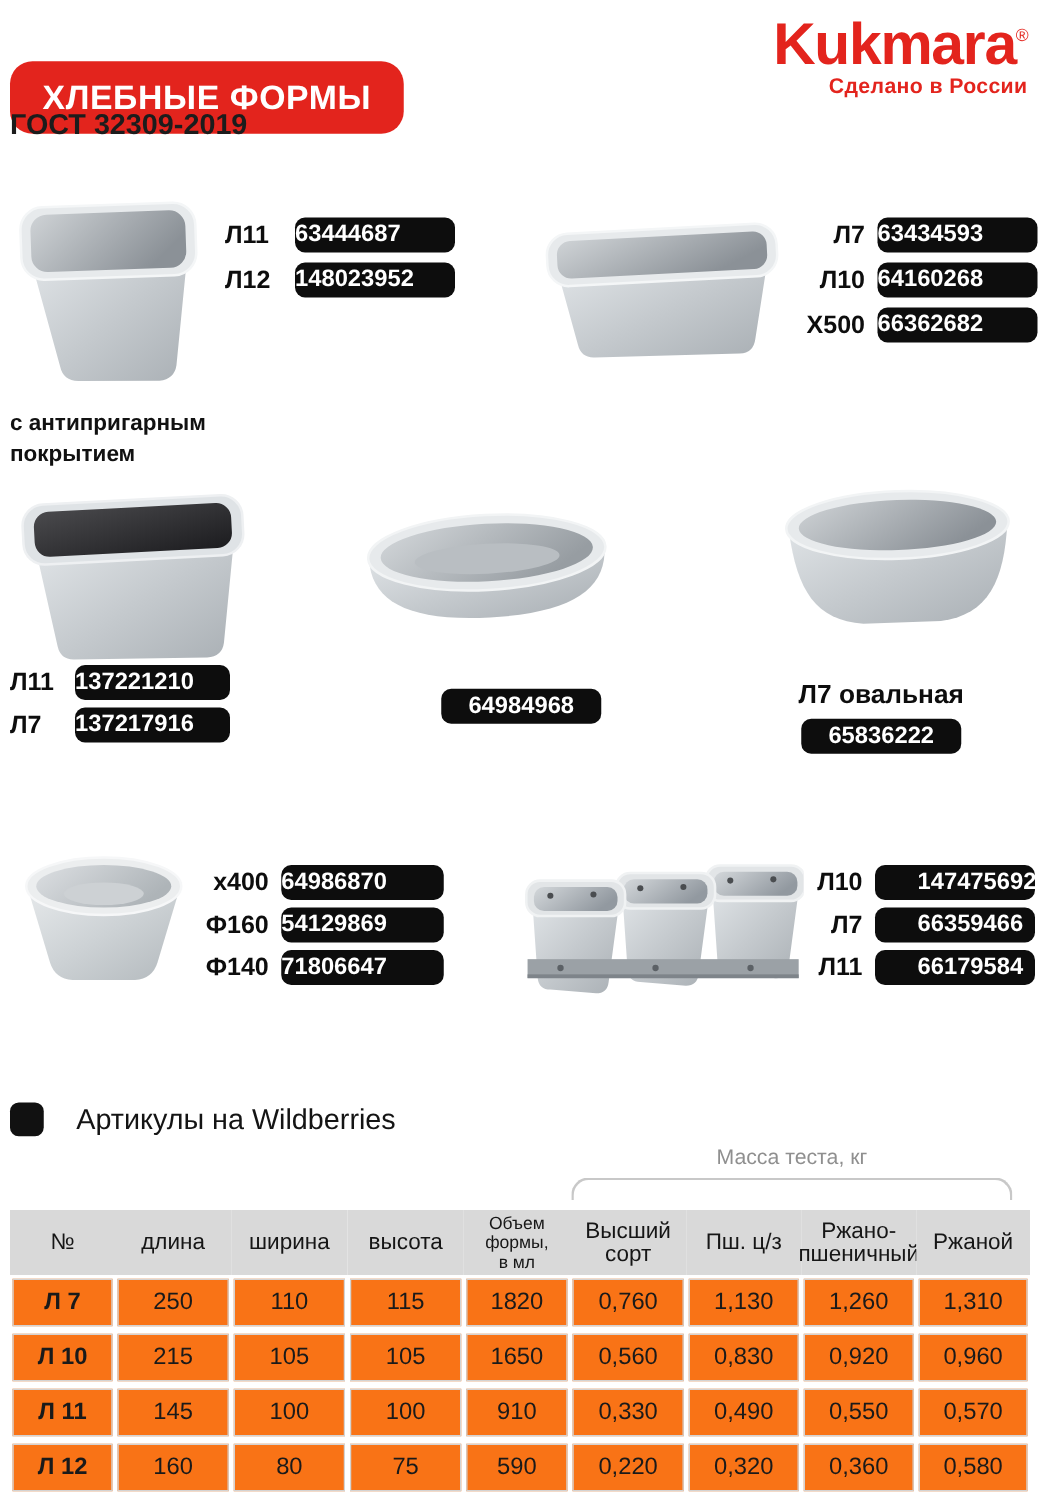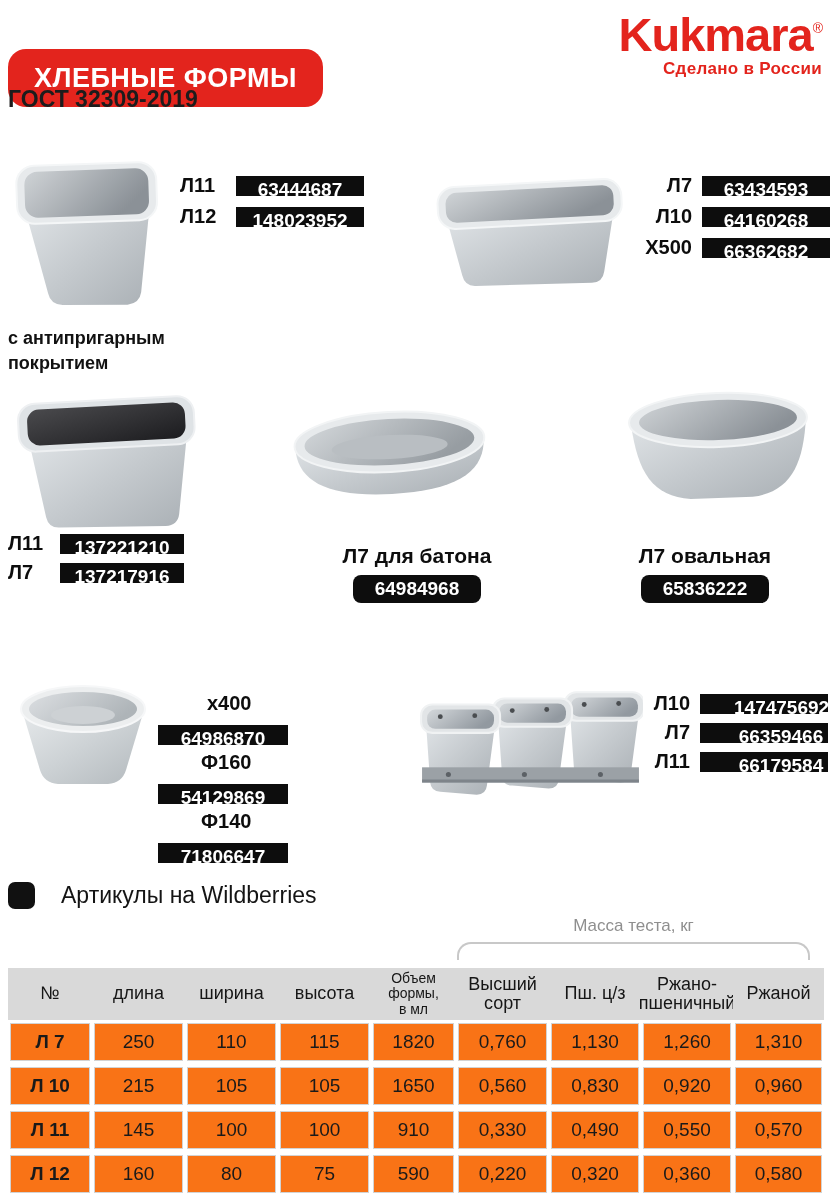--- a/index.html
+++ b/index.html
@@ -18,25 +18,25 @@
 
   
   .pimg { position:absolute; }
   .pimg svg { width:100%; height:100%; display:block; }
 
   
   .art-group { position:absolute; }
   .art-row { display:flex; align-items:center; gap:10px; }
   .art-label { font-weight:700; font-size:20px; color:#0d0d0d; flex:none; }
   .art-badge { background:#0d0d0d; color:#fff; font-weight:700; font-size:19px;
-    height:20px; line-height:28px; border-radius:0; text-align:center; flex:none; }
+    height:28px; line-height:28px; border-radius:8px; flex:none; }
   .g1 .art-row { margin-bottom:8px; } .g1 .art-label { width:46px; } .g1 .art-badge { width:128px; }
   .g2 .art-row { margin-bottom:8px; } .g2 .art-label { width:54px; text-align:right; } .g2 .art-badge { width:128px; }
   .g3 .art-row { margin-bottom:6px; } .g3 .art-label { width:42px; } .g3 .art-badge { width:124px; }
-  .g6 .art-row { margin-bottom:6px;flex-direction:column; } .g6 .art-label { width:57px; text-align:right; } .g6 .art-badge { width:130px; }
+  .g6 .art-row { margin-bottom:6px; } .g6 .art-label { width:57px; text-align:right; } .g6 .art-badge { width:130px; }
   .g7 .art-row { margin-bottom:6px; } .g7 .art-label { width:50px; text-align:right; } .g7 .art-badge { width:128px;padding-left:34px; }
 
   .note { position:absolute; left:8px; top:326px; width:195px; font-weight:700; font-size:18px;
     line-height:25px; color:#111; }
   .cap-group { position:absolute; width:210px; text-align:center; }
   .cap-title { font-weight:700; font-size:21px; color:#0d0d0d; }
   .cap-badge { display:inline-block; margin-top:7px; background:#0d0d0d; color:#fff;
     font-weight:700; font-size:19px; height:28px; line-height:28px; border-radius:8px;
     width:128px; text-align:center; }
 
@@ -184,21 +184,20 @@
       </defs>
       <g transform="rotate(-3 107 61)">
         <path d="M13,56 C16,86 45,102 107,102 C169,102 198,86 201,56 L201,48 L13,48 Z" fill="url(#alu4)"></path>
         <ellipse cx="107" cy="50" rx="95" ry="30" fill="#e7eaec" stroke="#f2f4f5" stroke-width="2"></ellipse>
         <ellipse cx="107" cy="50" rx="85" ry="23" fill="url(#inn4)"></ellipse>
         <ellipse cx="107" cy="55" rx="58" ry="12" fill="#b9bec2"></ellipse>
       </g>
     </svg>
   </div>
   <div class="cap-group" style="left:312px;top:544px;">
-    <div class="cap-title">Л7 для батона</div>
     <div class="cap-badge">64984968</div>
   </div>
 
   <div class="pimg" style="left:617px;top:378px;width:205px;height:142px;">
     <svg viewBox="0 0 205 142">
       <defs>
         <linearGradient id="alu5" x1="0" y1="0" x2="1" y2="1">
           <stop offset="0" stop-color="#dfe3e6"></stop>
             <stop offset=".5" stop-color="#c4c9cd"></stop>
             <stop offset="1" stop-color="#aab0b5"></stop>

